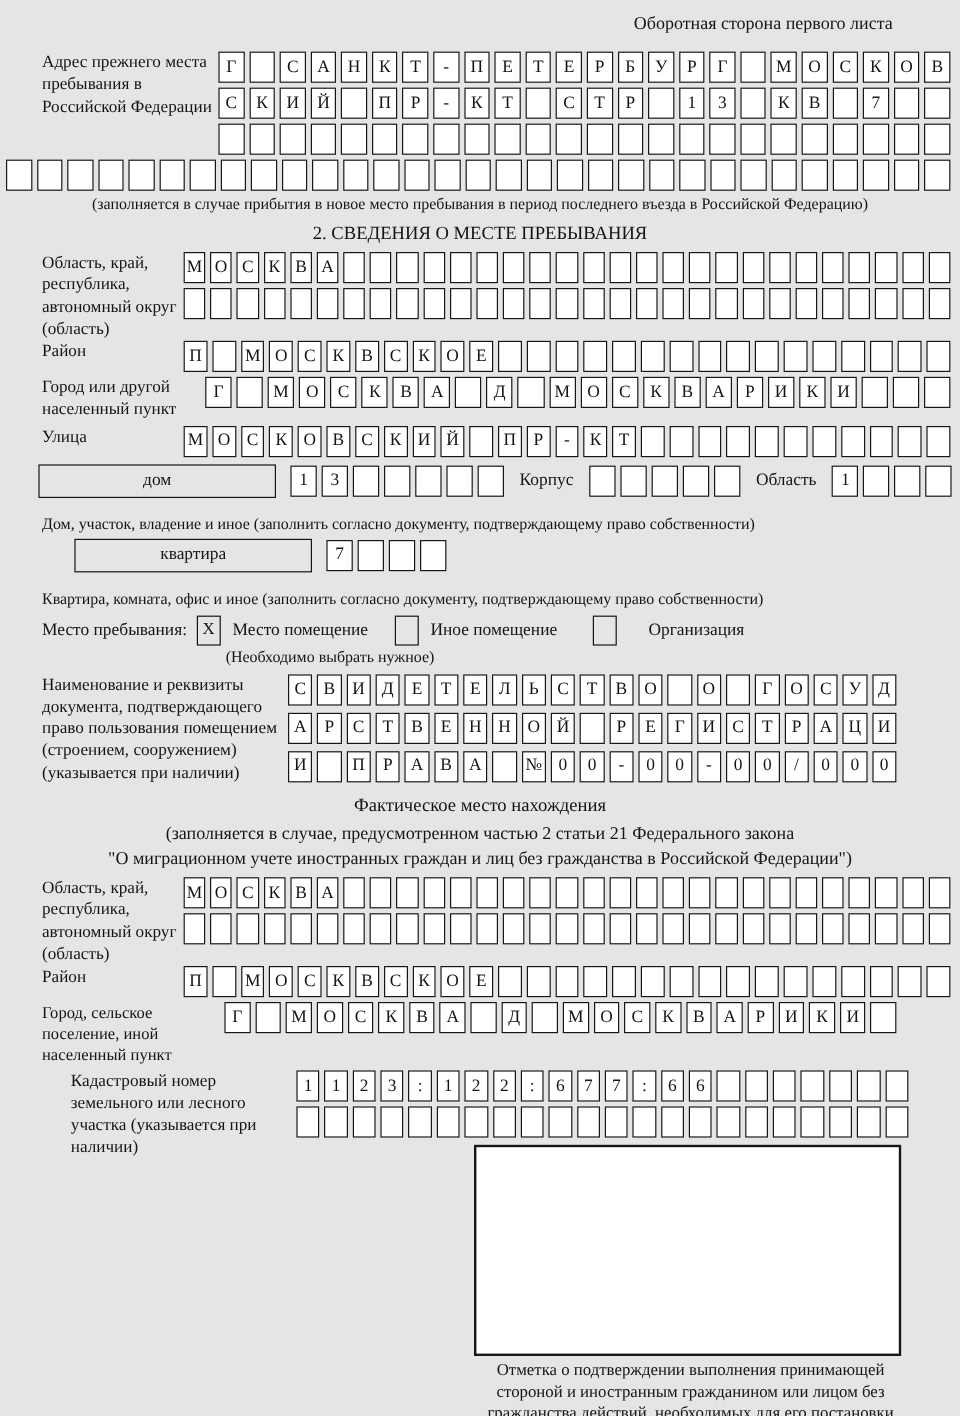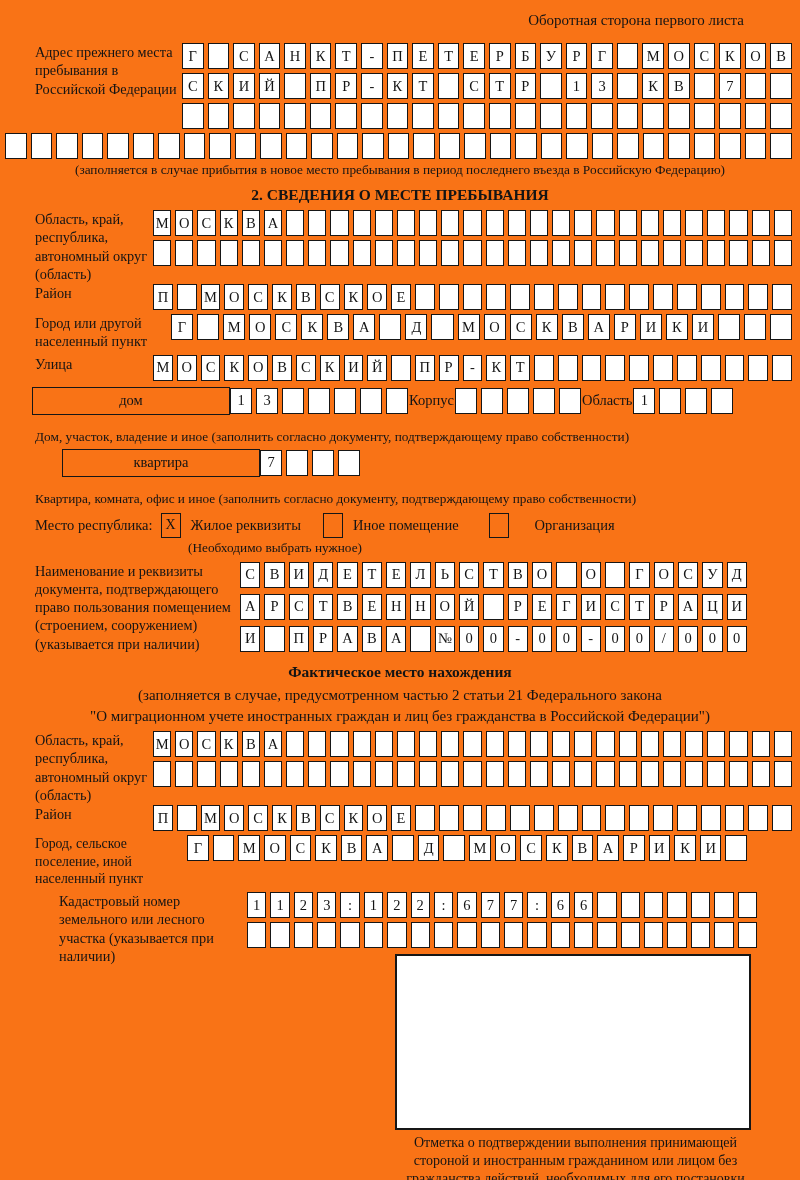--- a/index.html
+++ b/index.html
@@ -1,19 +1,19 @@
 <!DOCTYPE html>
 <html><head>
 <meta charset="utf-8">
 <style>
   * { margin:0; padding:0; box-sizing:border-box; }
   html,body { background:#fff; }
   .page {
     position:relative; width:800px; height:1180px; overflow:hidden;
-    background:#f97316; color:#141414;
+    background:#e5e5e5; color:#141414;
     font-family:"Liberation Serif","DejaVu Serif",serif;
   }
   .header-note { margin-top:12px; padding-right:56px; text-align:right; font-size:15px; }
 
   .frow { display:flex; padding-left:35px; padding-right:8px; }
   .flabel { font-size:14.3px; line-height:1.28; }
   .lbl-147 { flex:0 0 147px; }
   .lbl-118 { flex:0 0 118px; }
   .lbl-152 { flex:0 0 152px; font-size:13.8px; }
   .lbl-205 { flex:0 0 205px; }
@@ -24,51 +24,51 @@
   .cell {
     flex:1 1 0; min-width:0; height:26px;
     border:1.8px solid #161616; background:#fff;
     display:flex; align-items:center; justify-content:center;
     font-size:14.5px; line-height:1;
   }
   .boxrow.fixed .cell { flex:0 0 22px; }
 
   .fullrow { margin:4px 8px 0 5px; }
   .footnote { margin-top:3px; text-align:center; font-size:13.3px; }
-  .sec-title { margin-top:8px; margin-bottom:6px; text-align:center; font-weight:bold; font-size:15.5px; }
+  .sec-title { margin-top:8px; margin-bottom:6px; text-align:center; font-weight:normal; font-size:15.5px; }
 
   .frow.clip { height:60px; margin-bottom:14px; }
   .frow.clip .rowscol { overflow:visible; }
   .mb4 { margin-bottom:4px; }
   .indent18 { margin-left:18px; }
   .mr45 { margin-right:45px; }
   .mr35 { margin-right:35px; }
 
-  .inline-row { display:flex; align-items:center; padding-left:32px; margin-top:6px; gap:0; }
+  .inline-row { display:flex; align-items:center; padding-left:32px; margin-top:6px; gap:12px; }
   .labelbox {
     height:28px; border:1.8px solid #161616;
     display:flex; align-items:center; justify-content:center; font-size:14.5px;
   }
   .labelbox.dom { width:198px; }
   .labelbox.kv  { width:198px; }
   .inline-lbl { font-size:14.5px; padding:0 1px; }
   .caption { padding-left:35px; margin-top:14px; font-size:13.3px; }
 
   .mesto-row { display:flex; align-items:center; padding-left:35px; margin-top:6px; font-size:14.5px; }
   .checkbox {
     width:20px; height:25px; border:1.8px solid #161616; margin:0 10px 0 8px;
     display:flex; align-items:center; justify-content:center; font-size:14px;
   }
   .opt-gap { margin-left:22px; }
   .mesto-note { margin-left:140px; width:270px; text-align:center; font-size:13.3px; margin-top:2px; }
 
   .doc-row { margin-top:6px; }
   .doc-rows { gap:6px; }
 
-  .fact-title { margin-top:10px; text-align:center; font-weight:bold; font-size:15.5px; }
+  .fact-title { margin-top:10px; text-align:center; font-weight:normal; font-size:15.5px; }
   .fact-note { margin-top:4px; text-align:center; font-size:15px; line-height:1.4; }
 
   .stamp-box { margin-left:395px; margin-top:6px; width:356px; height:176px; border:2px solid #161616; background:#fff; }
   .stamp-caption { margin-left:368px; margin-top:4px; width:415px; text-align:center; font-size:14px; line-height:1.3; }
 </style>
 </head>
 <body>
 
 <div class="page">
 
@@ -183,21 +183,21 @@
       <span class="cell"></span>
       <span class="cell"></span>
       <span class="cell"></span>
       <span class="cell"></span>
       <span class="cell"></span>
       <span class="cell"></span>
       <span class="cell"></span>
       <span class="cell"></span>
       <span class="cell"></span>
     </div>
-  <div class="footnote">(заполняется в случае прибытия в новое место пребывания в период последнего въезда в Российскую Федерацию)</div>
+  <div class="footnote">(заполняется в случае прибытия в новое место пребывания в период последнего въезда в Российской Федерацию)</div>
 
   <div class="sec-title">2. СВЕДЕНИЯ О МЕСТЕ ПРЕБЫВАНИЯ</div>
 
   <div class="frow clip">
     <div class="flabel lbl-118">Область, край, республика, автономный округ (область)</div>
     <div class="rowscol">
       <div class="boxrow">
           <span class="cell">М</span>
           <span class="cell">О</span>
           <span class="cell">С</span>
@@ -398,23 +398,23 @@
     <div class="boxrow fixed">
         <span class="cell">7</span>
         <span class="cell"></span>
         <span class="cell"></span>
         <span class="cell"></span>
       </div>
   </div>
   <div class="caption">Квартира, комната, офис и иное (заполнить согласно документу, подтверждающему право собственности)</div>
 
   <div class="mesto-row">
-    <span>Место республика:</span>
+    <span>Место пребывания:</span>
     <span class="checkbox">X</span>
-    <span>Жилое реквизиты</span>
+    <span>Место помещение</span>
     <span class="checkbox opt-gap"></span>
     <span>Иное помещение</span>
     <span class="checkbox opt-gap" style="margin-left:30px; margin-right:26px;"></span>
     <span>Организация</span>
   </div>
   <div class="mesto-note">(Необходимо выбрать нужное)</div>
 
   <div class="frow doc-row">
     <div class="flabel lbl-205">Наименование и реквизиты документа, подтверждающего право пользования помещением (строением, сооружением) (указывается при наличии)</div>
     <div class="rowscol doc-rows mr45">

